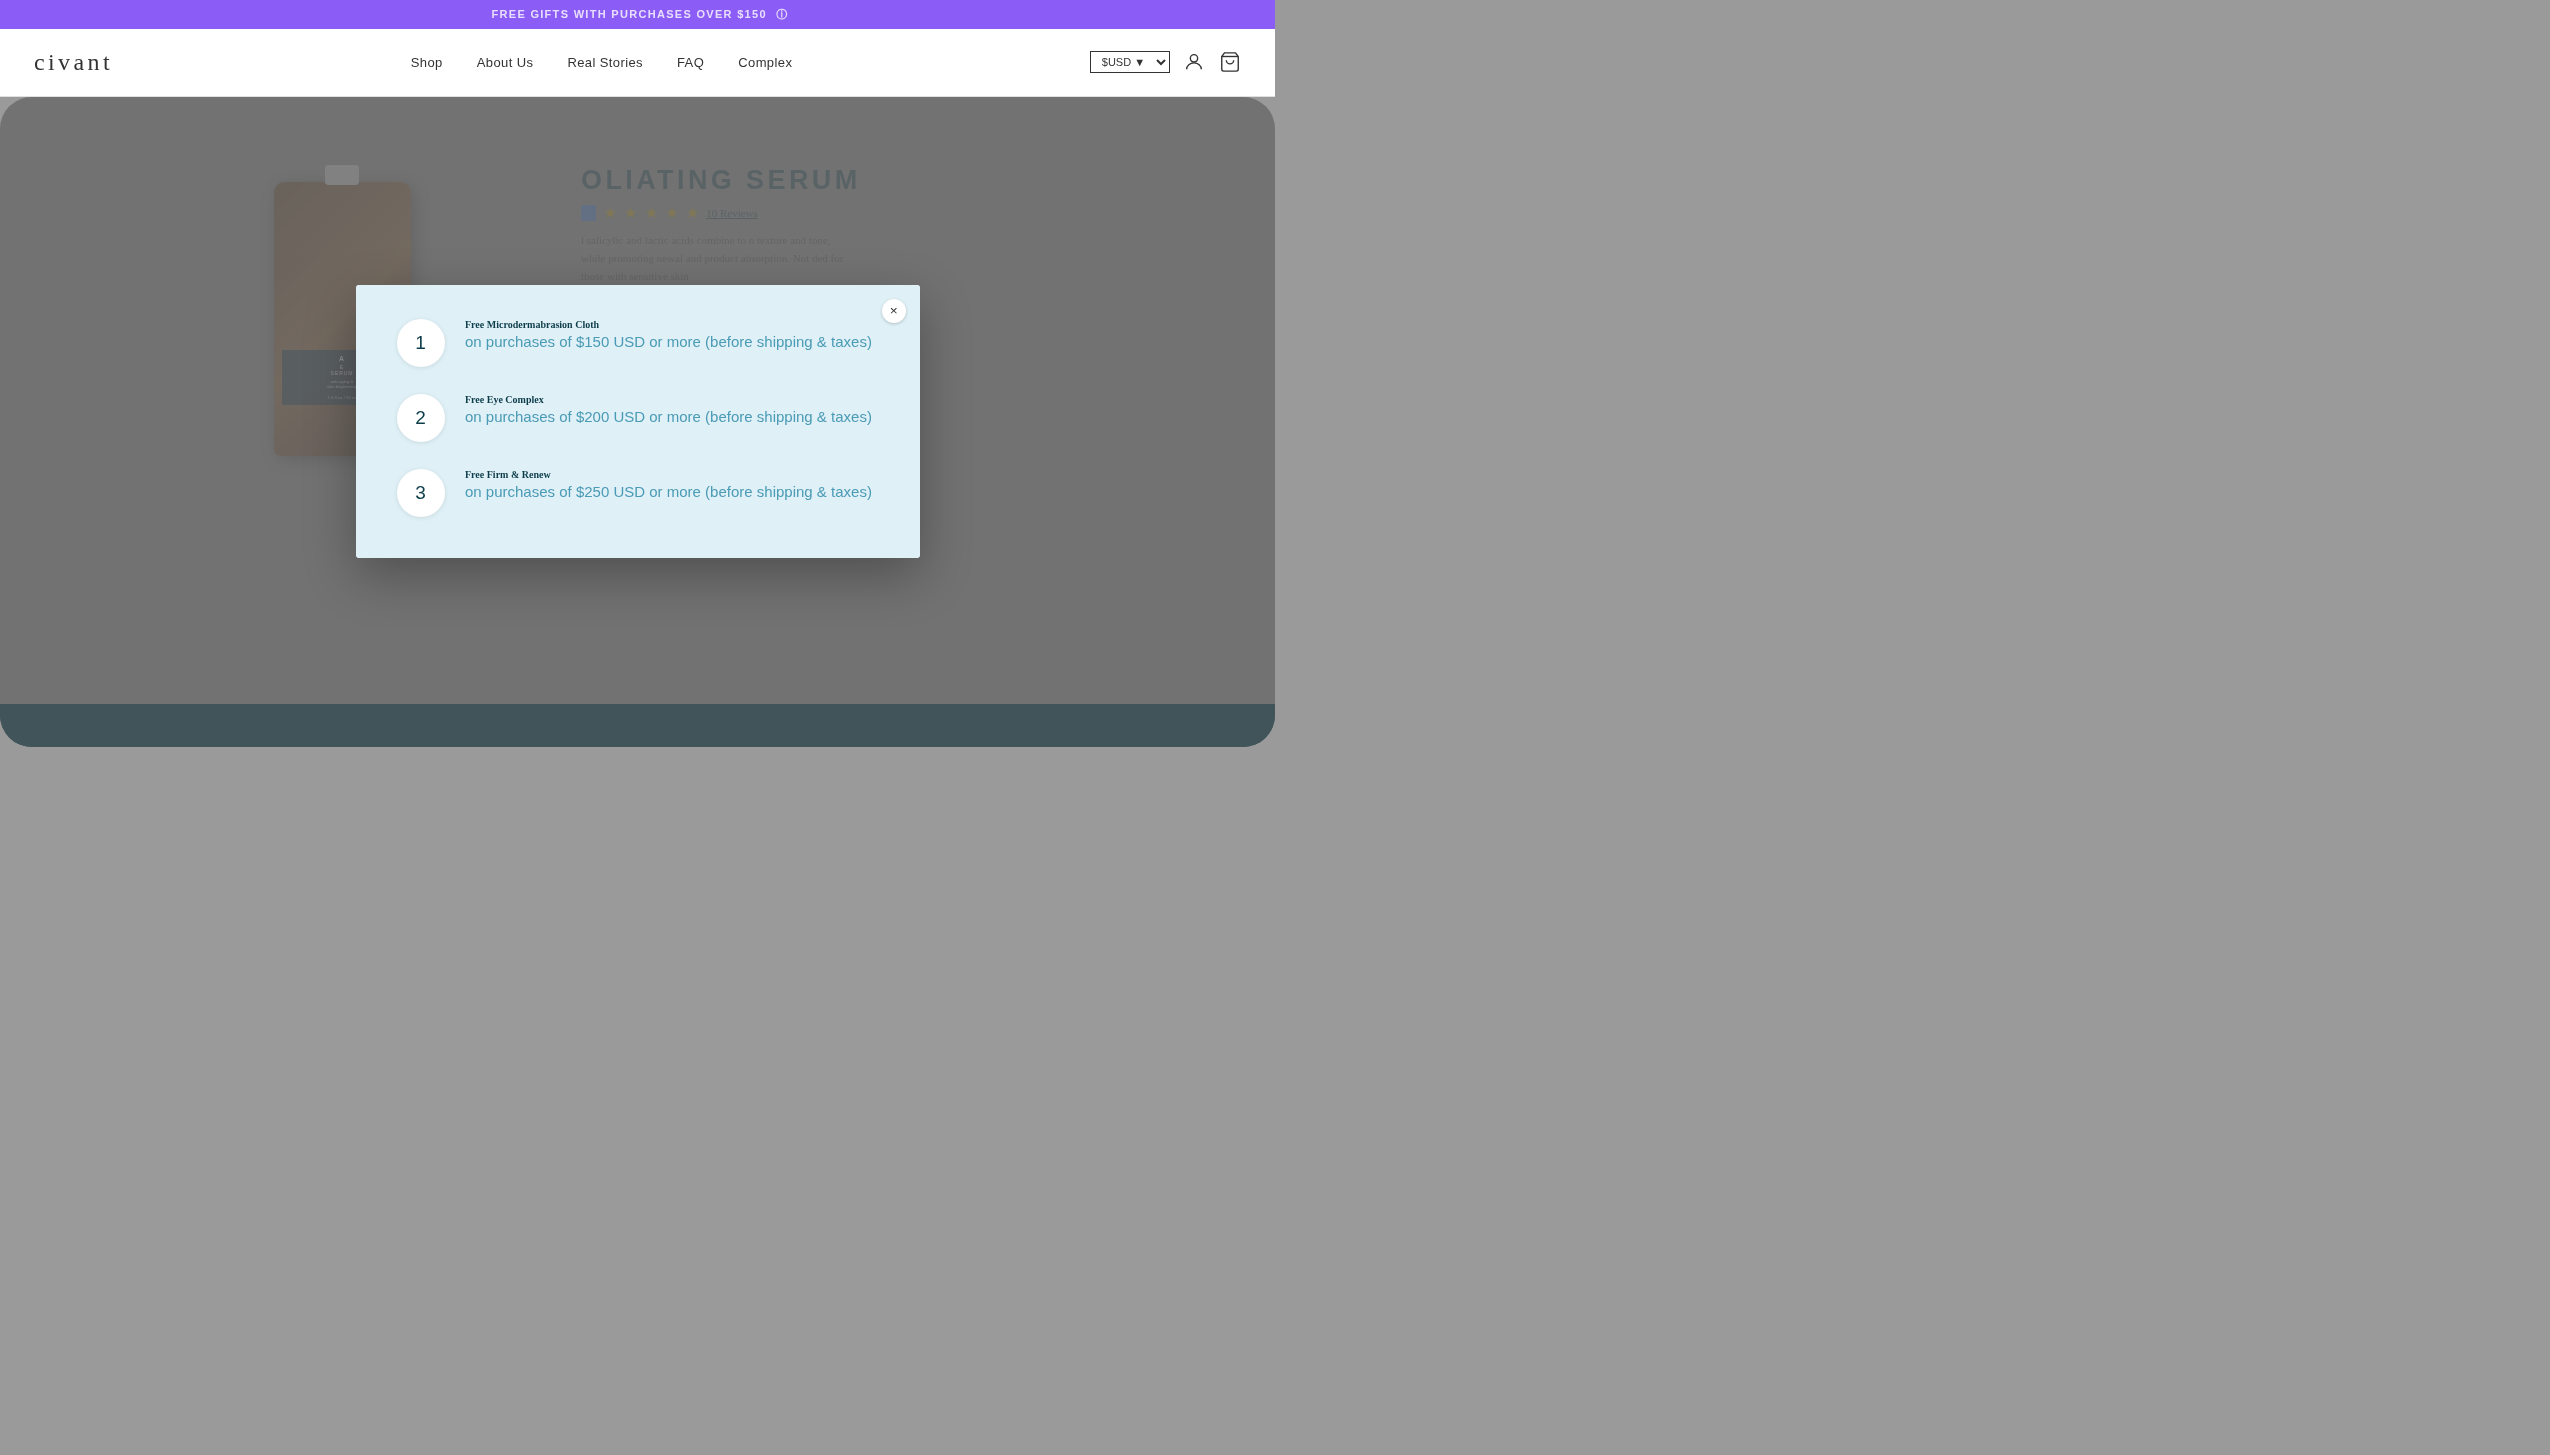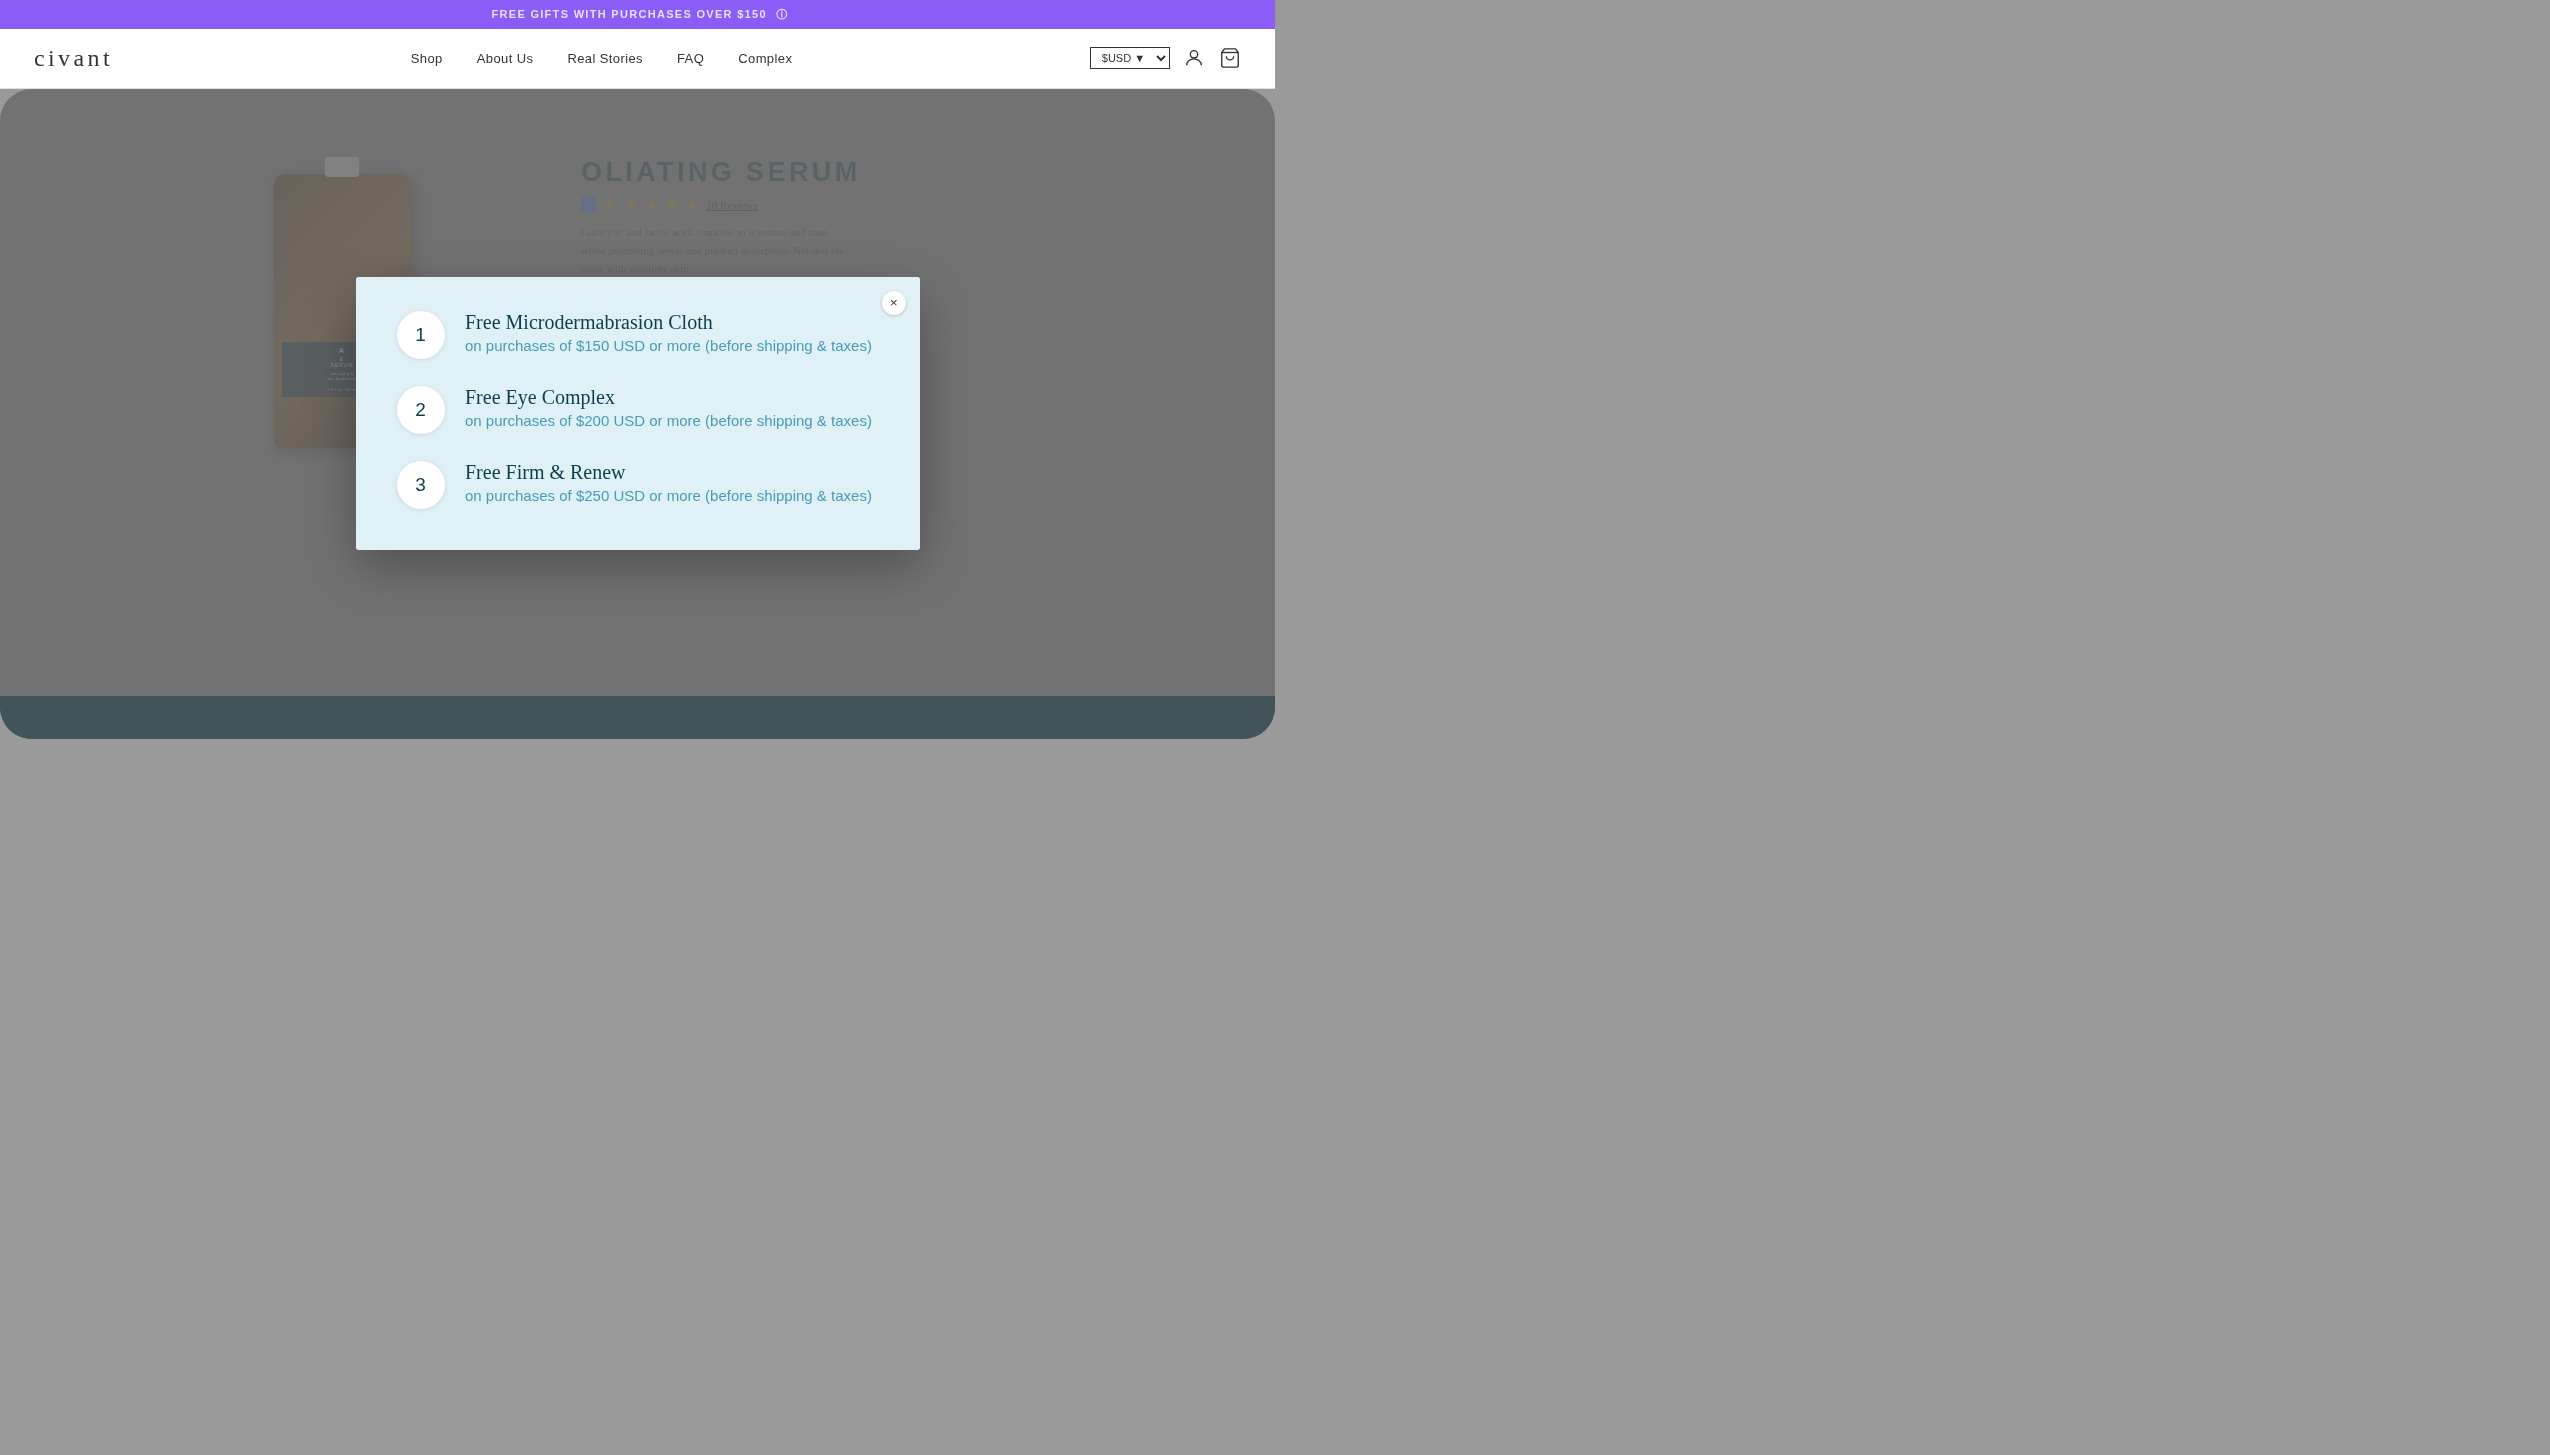--- a/index.html
+++ b/index.html
@@ -18,21 +18,21 @@
     }
     .top-banner span { margin-left: 5.1px; font-size: 11px; opacity: 0.8; }
 
     
     .header {
       background: #fff;
       display: flex;
       align-items: center;
       justify-content: space-between;
       padding: 0 34px;
-      height: 60px;
+      height: 68px;
       border-bottom: 0.9px solid #e0e0e0;
       position: relative;
       z-index: 1;
     }
     .logo {
       font-family: 'Georgia', serif;
       font-size: 24px;
       color: #333;
       letter-spacing: 3.4px;
       font-weight: 300;
@@ -267,25 +267,25 @@
       justify-content: center;
       font-size: 19px;
       color: #0d3d4a;
       font-family: Arial, sans-serif;
       font-weight: 400;
       box-shadow: 0 0.9px 5.1px rgba(0,0,0,0.1);
     }
 
     .gift-text { flex: 1; }
     .gift-title {
-      font-size: 20px;
+      font-size: 10px;
       color: #0d3d4a;
       font-family: 'Georgia', serif;
       margin-bottom: 3.4px;
-      font-weight: normal;
+      font-weight: bold;
     }
     .gift-subtitle {
       font-size: 15px;
       color: #4a9bb5;
       font-family: Arial, sans-serif;
     }
 
     
     .bottom-strip {
       position: absolute;

